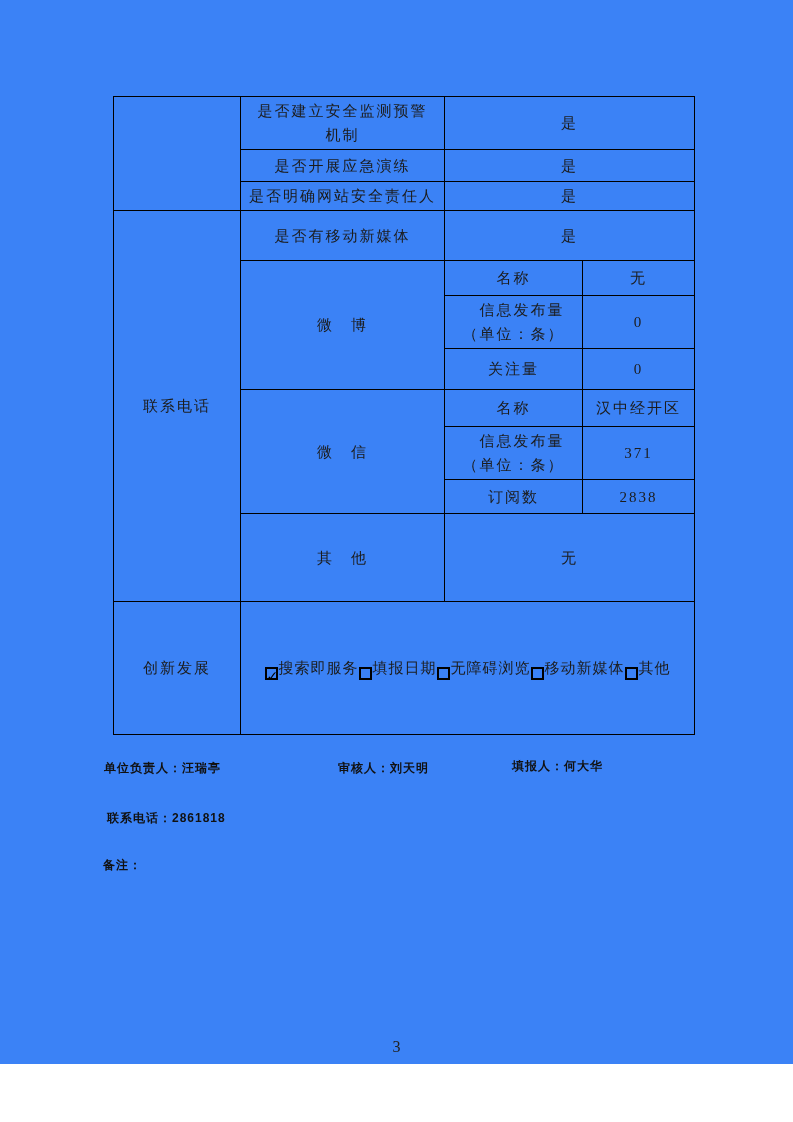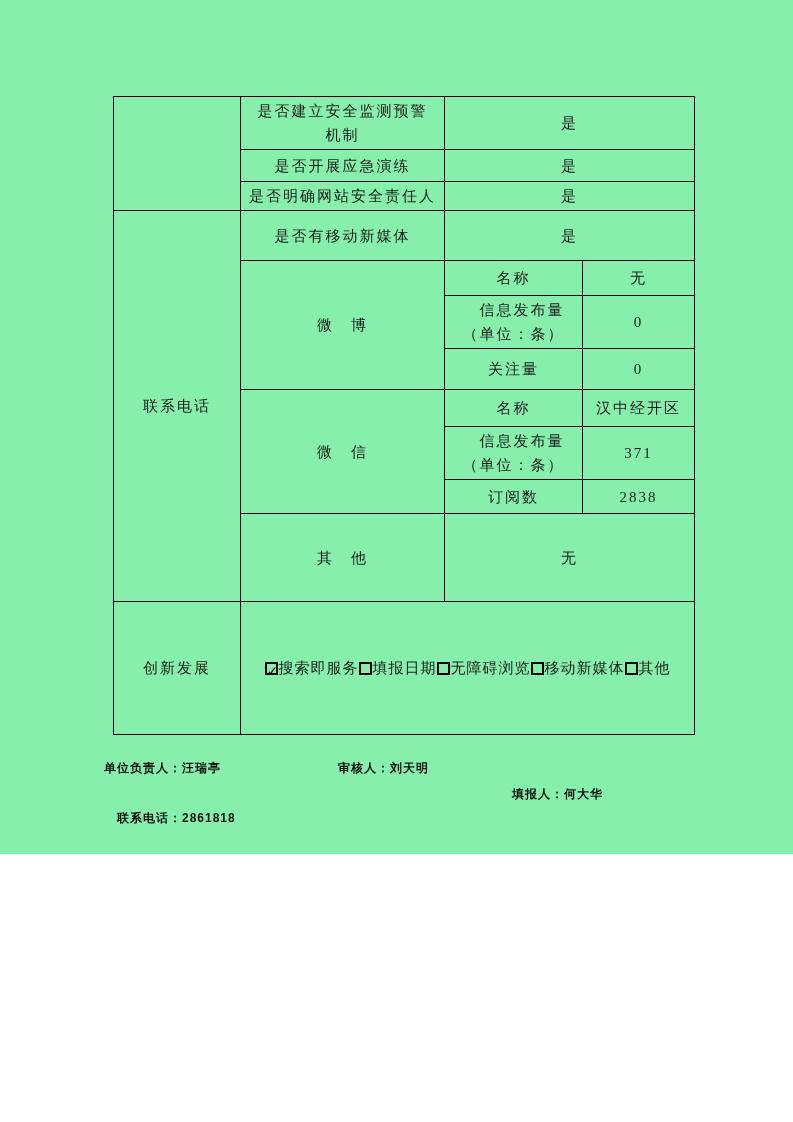--- a/index.html
+++ b/index.html
@@ -1,21 +1,21 @@
 <!DOCTYPE html>
 <html><head>
 <meta charset="utf-8">
 <style>
   * { margin: 0; padding: 0; box-sizing: border-box; }
   html, body { background: #ffffff; }
   .sheet {
     position: relative;
     width: 793px;
-    height: 854px;
-    background: #86efac;
+    height: 1064px;
+    background: #3b82f6;
     font-family: "Liberation Serif", "DejaVu Serif", serif;
     color: #1c1c1c;
     overflow: hidden;
   }
 
   
   table.report {
     position: absolute;
     left: 113px;
     top: 96px;
@@ -42,21 +42,21 @@
 
   
   .chk-line {
     display: flex;
     align-items: center;
     justify-content: center;
     flex-wrap: nowrap;
     letter-spacing: 1px;
     font-size: 15px;
   }
-  .chk-item { display: inline-flex; align-items: center; }
+  .chk-item { display: inline-flex; align-items: flex-end; }
   .box {
     display: inline-block;
     width: 13px;
     height: 13px;
     border: 2px solid #000;
     position: relative;
     margin-right: 1px;
     flex: 0 0 auto;
   }
   .box.checked::after {
@@ -75,22 +75,22 @@
     position: absolute;
     font-family: "Liberation Sans", "DejaVu Sans", sans-serif;
     font-weight: bold;
     font-size: 12px;
     color: #111;
     letter-spacing: 1px;
     white-space: nowrap;
   }
   .f-unit   { left: 104px; top: 760px; }
   .f-review { left: 338px; top: 760px; }
-  .f-filler { left: 512px; top: 758px; margin-top: 28px; }
-  .f-phone  { left: 117px; top: 810px; }
+  .f-filler { left: 512px; top: 758px; }
+  .f-phone  { left: 107px; top: 810px; }
   .f-date   { left: 488px; top: 808px; }
   .f-remark { left: 103px; top: 857px; }
 
   .page-num {
     position: absolute;
     left: 0;
     top: 1038px;
     width: 100%;
     text-align: center;
     font-size: 16px;

